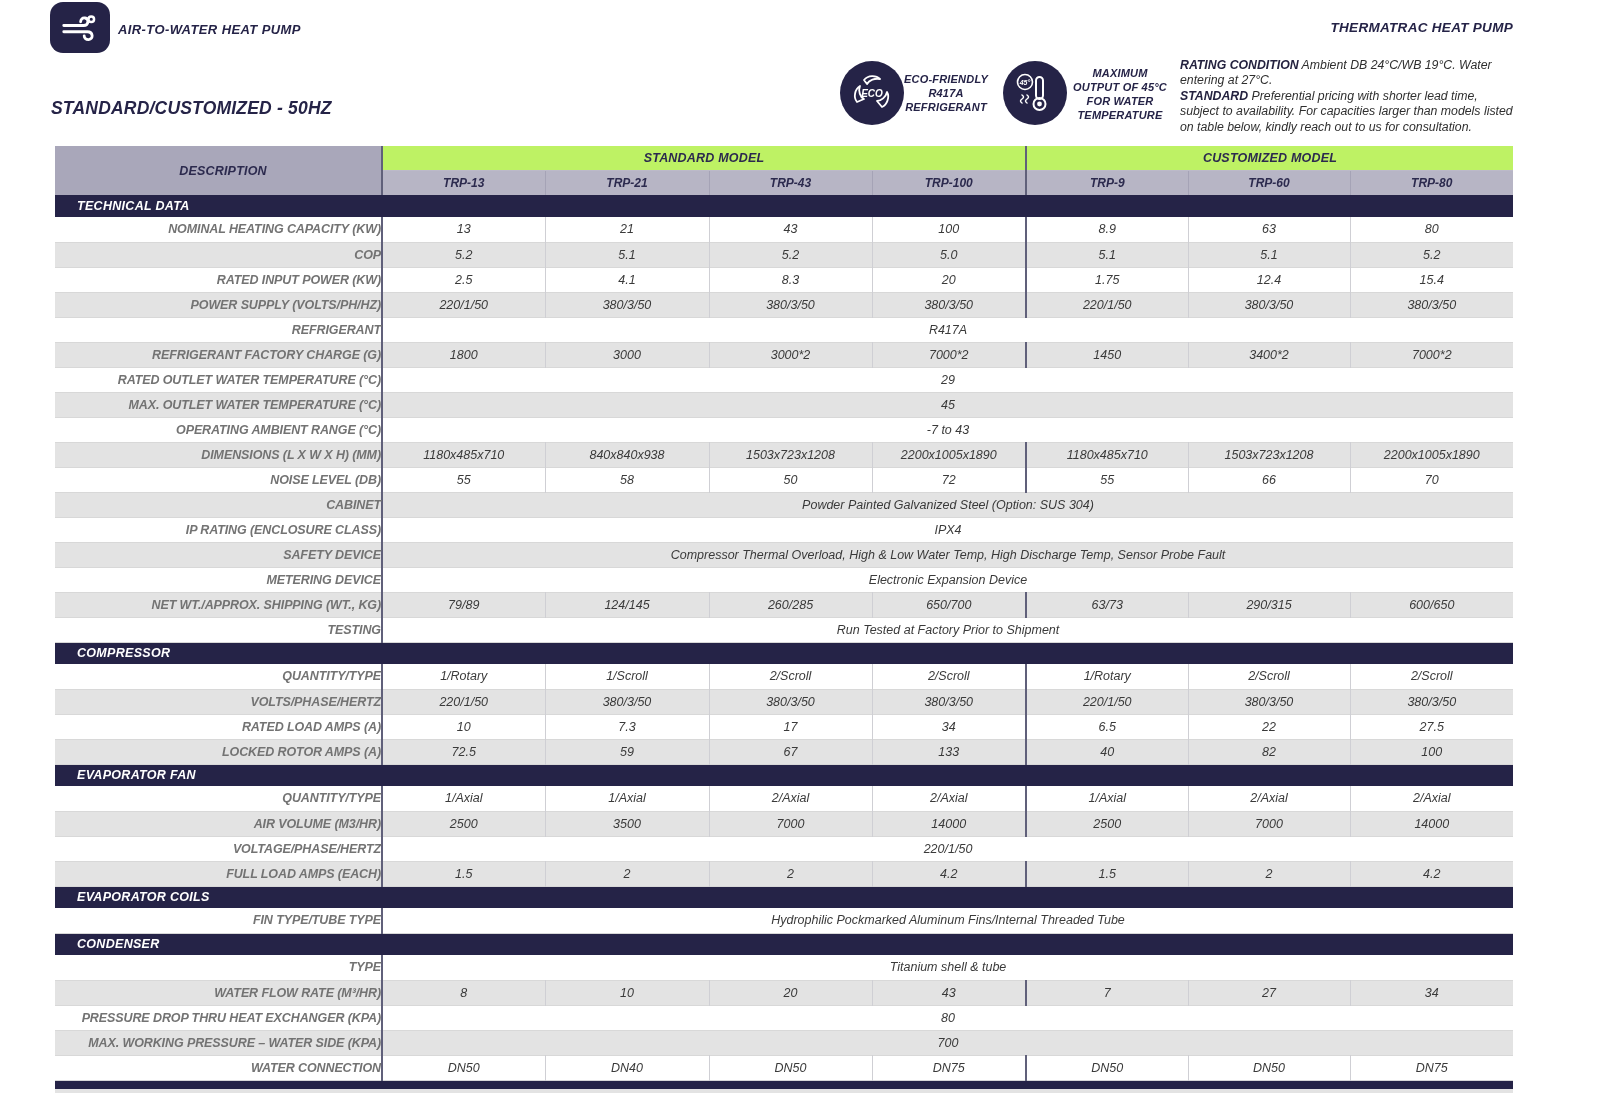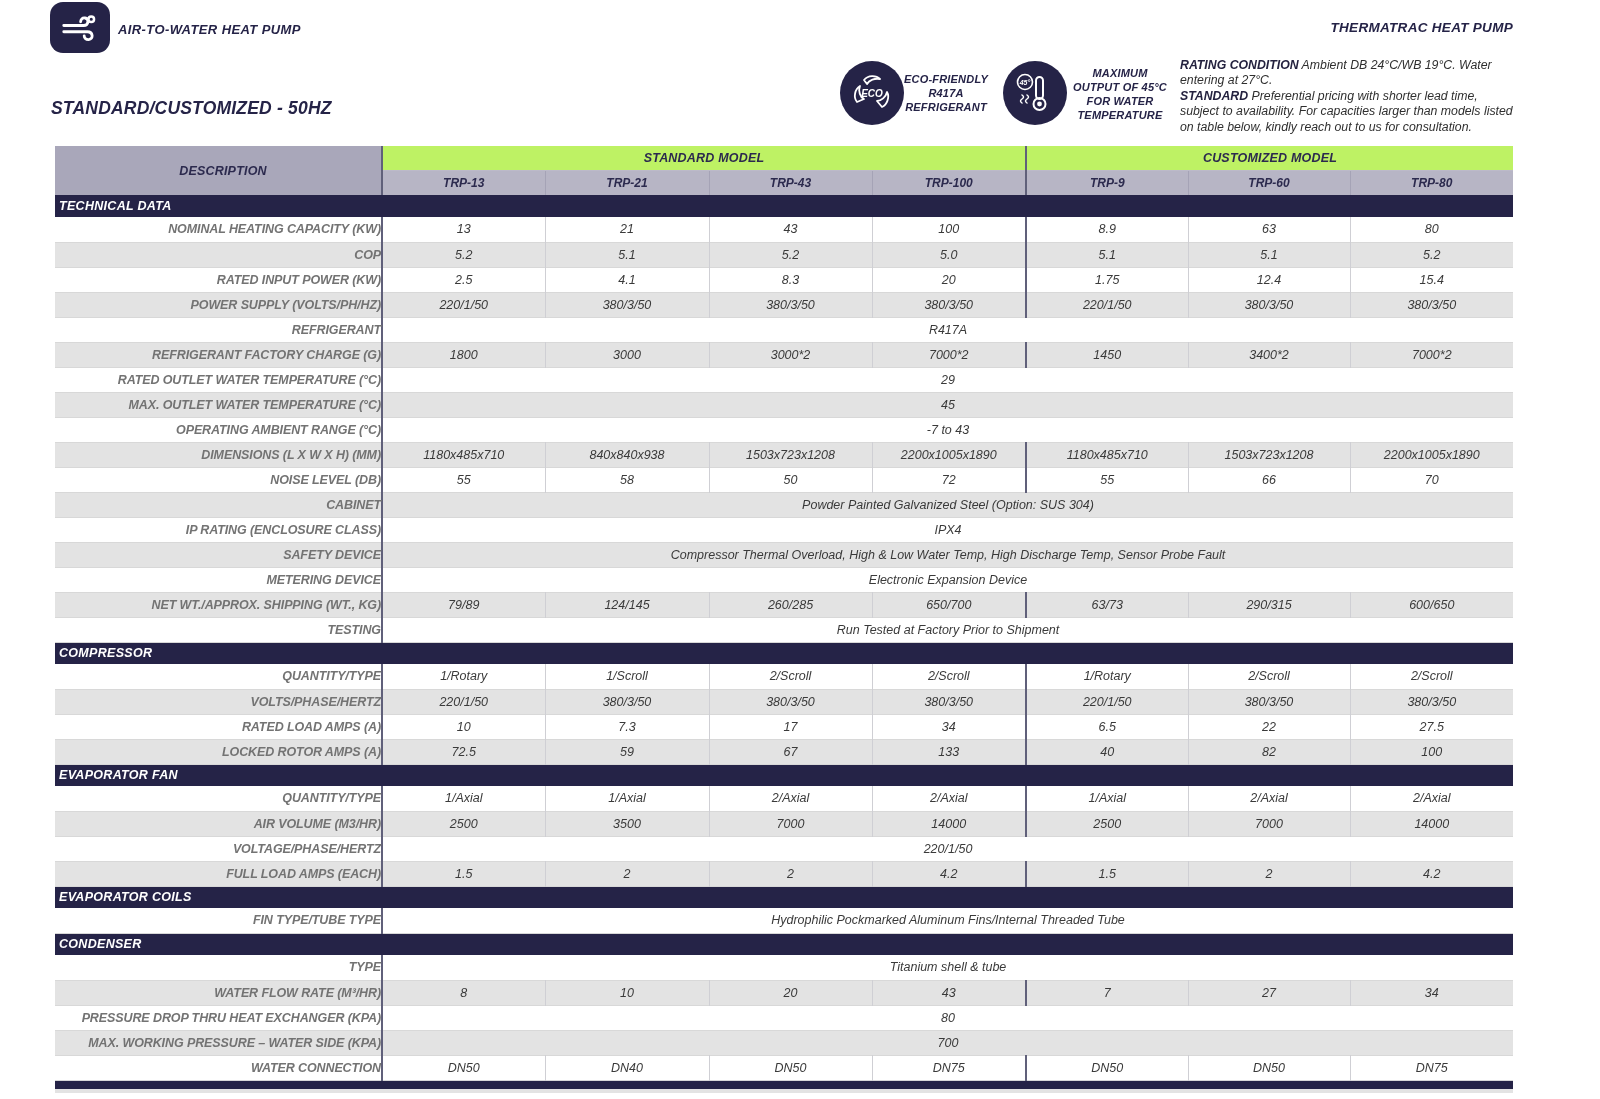--- a/index.html
+++ b/index.html
@@ -83,21 +83,21 @@
   tr.model-tr th {
     background:#b7b5c5; height:25px; font-size:12px;
     border-left:1px solid #a5a3b6;
   }
   th.group-start, td.group-start { border-left:2px solid #60607a !important; }
   th.desc-divider { border-left:2px solid #60607a !important; }
 
   tr.section-row td {
     background:#252347; color:#ffffff;
     font-size:12.5px; font-weight:bold; letter-spacing:.3px;
-    height:22px; padding-left:4px;
+    height:22px; padding-left:22px;
   }
   tr.data-row { border-bottom:1px solid #d8d8d8; }
   tr.data-row td { height:25px; font-size:12.5px; }
   tr.zebra td { background:#e3e3e3; }
   tr.plain td { background:#ffffff; }
   td.label-cell {
     text-align:right; padding-left:10px;
     font-weight:bold; color:#737373; font-size:12px; letter-spacing:-.1px;
   }
   td.val-cell { text-align:center; color:#3a3a3a; border-left:1px solid #cfcfd4; }

